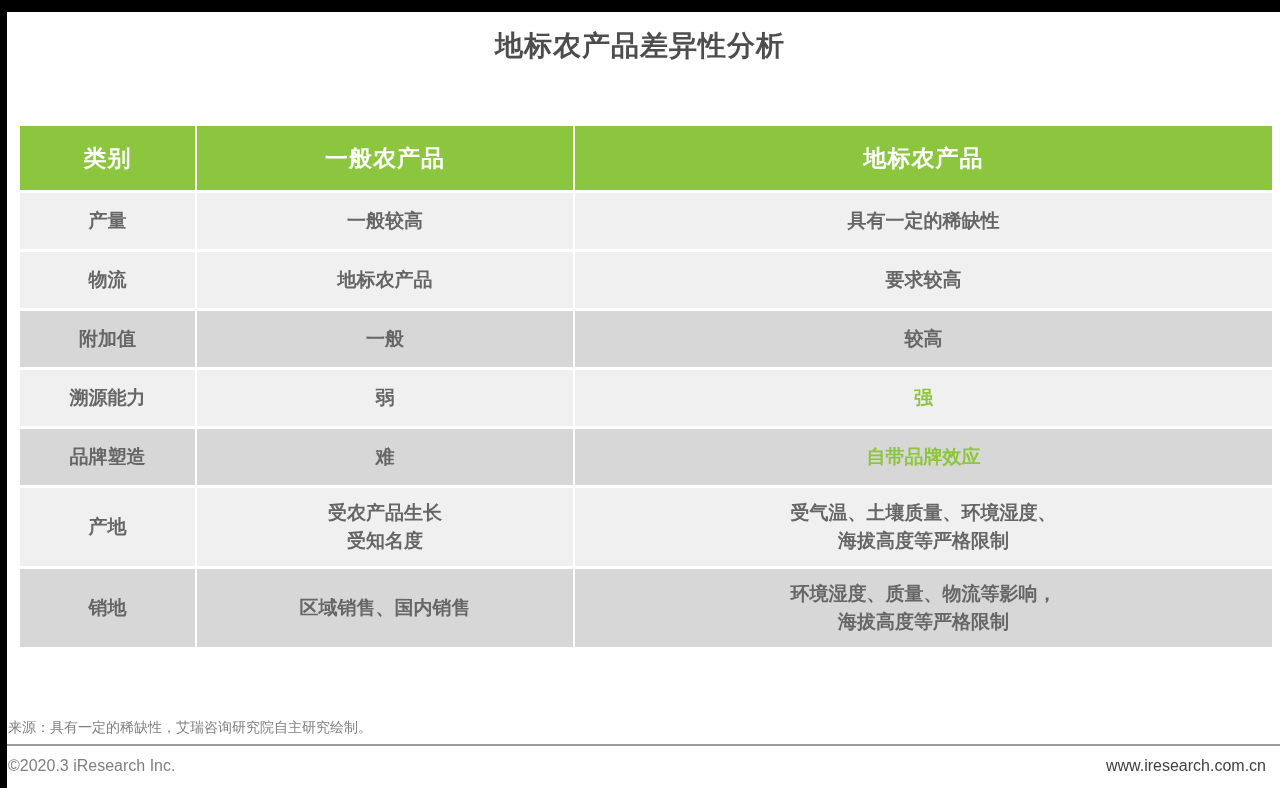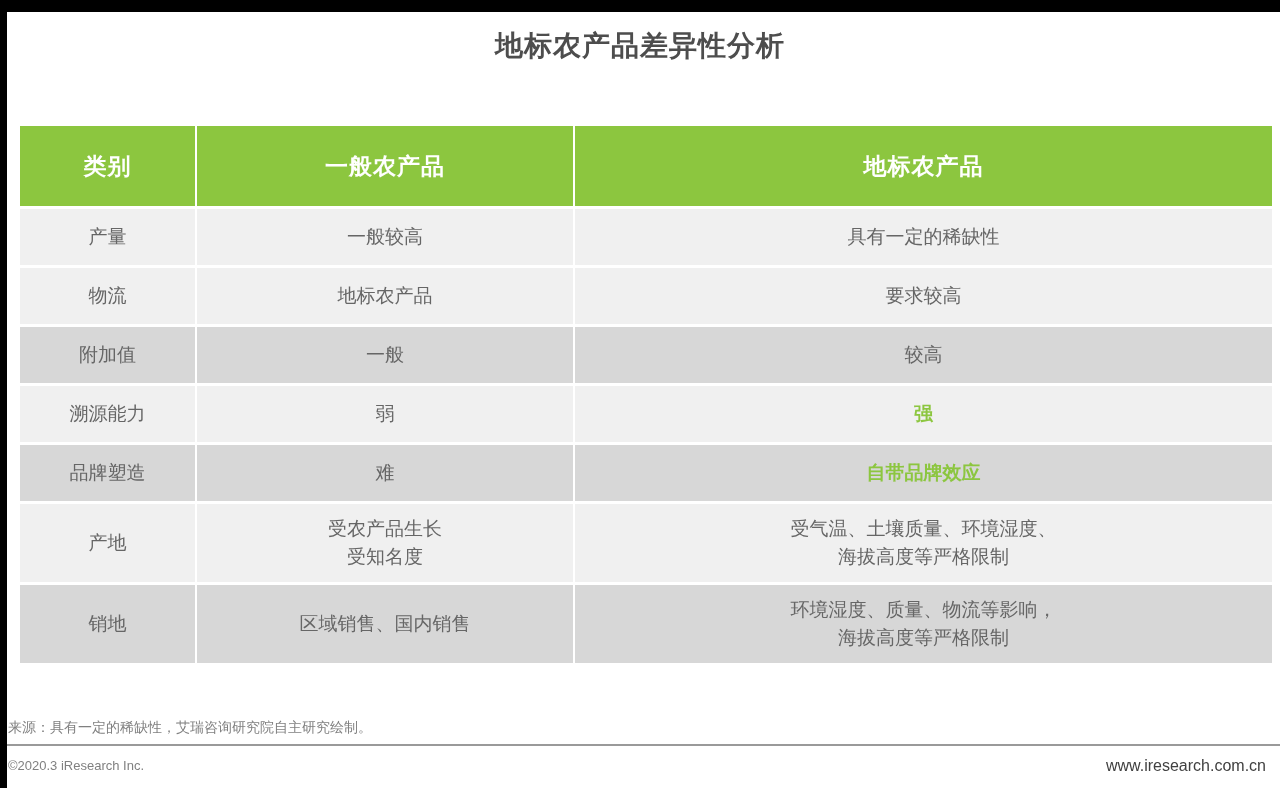--- a/index.html
+++ b/index.html
@@ -74,31 +74,31 @@
 
   .tbl th {
     background: #8cc63f;
     color: #ffffff;
     font-size: 23px;
     font-weight: bold;
     height: 48px;
     text-align: center;
     vertical-align: middle;
     letter-spacing: 1px;
-    padding: 16px;
+    padding: 8px;
   }
 
   .tbl td {
     font-size: 19px;
     color: #666666;
     text-align: center;
     vertical-align: middle;
     padding: 0;
     line-height: 28px;
-    font-weight: normal;
+    font-weight: bold;
   }
 
   tr.row-light td { background: #f0f0f0; }
   tr.row-dark  td { background: #d7d7d7; }
 
   tr.h1 td { height: 56px; }
   tr.h2 td { height: 78px; }
 
   td.emph {
     color: #8cc63f;
@@ -120,21 +120,21 @@
     left: 0;
     top: 744px;
     width: 1280px;
     height: 2px;
     background: #9a9a9a;
   }
   .copyright {
     position: absolute;
     left: 8px;
     top: 754px;
-    font-size: 13px;
+    font-size: 16px;
     color: #808080;
     line-height: 24px;
     white-space: nowrap;
   }
   .website {
     position: absolute;
     right: 14px;
     top: 754px;
     font-size: 16px;
     color: #404040;

